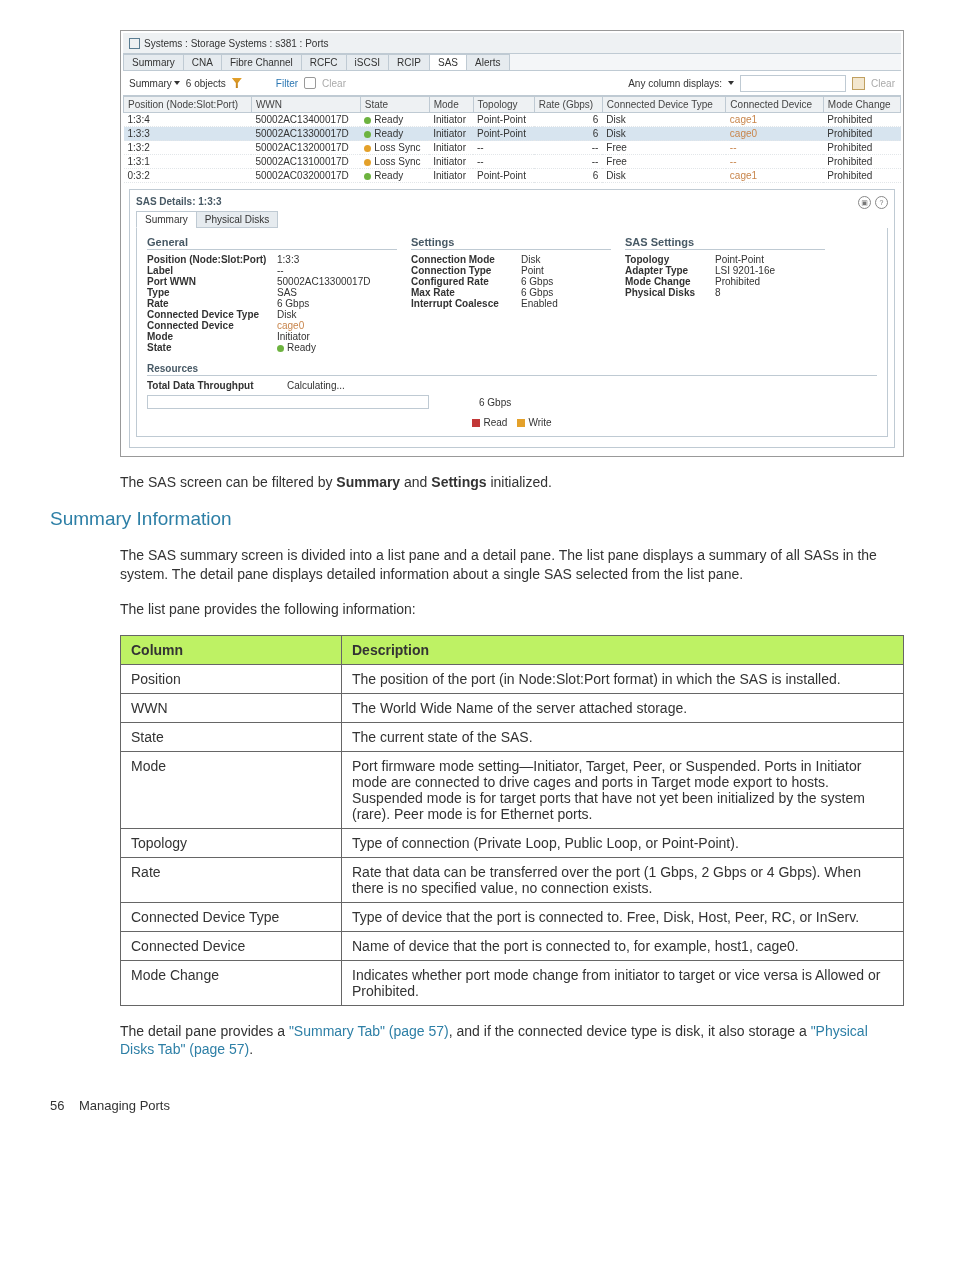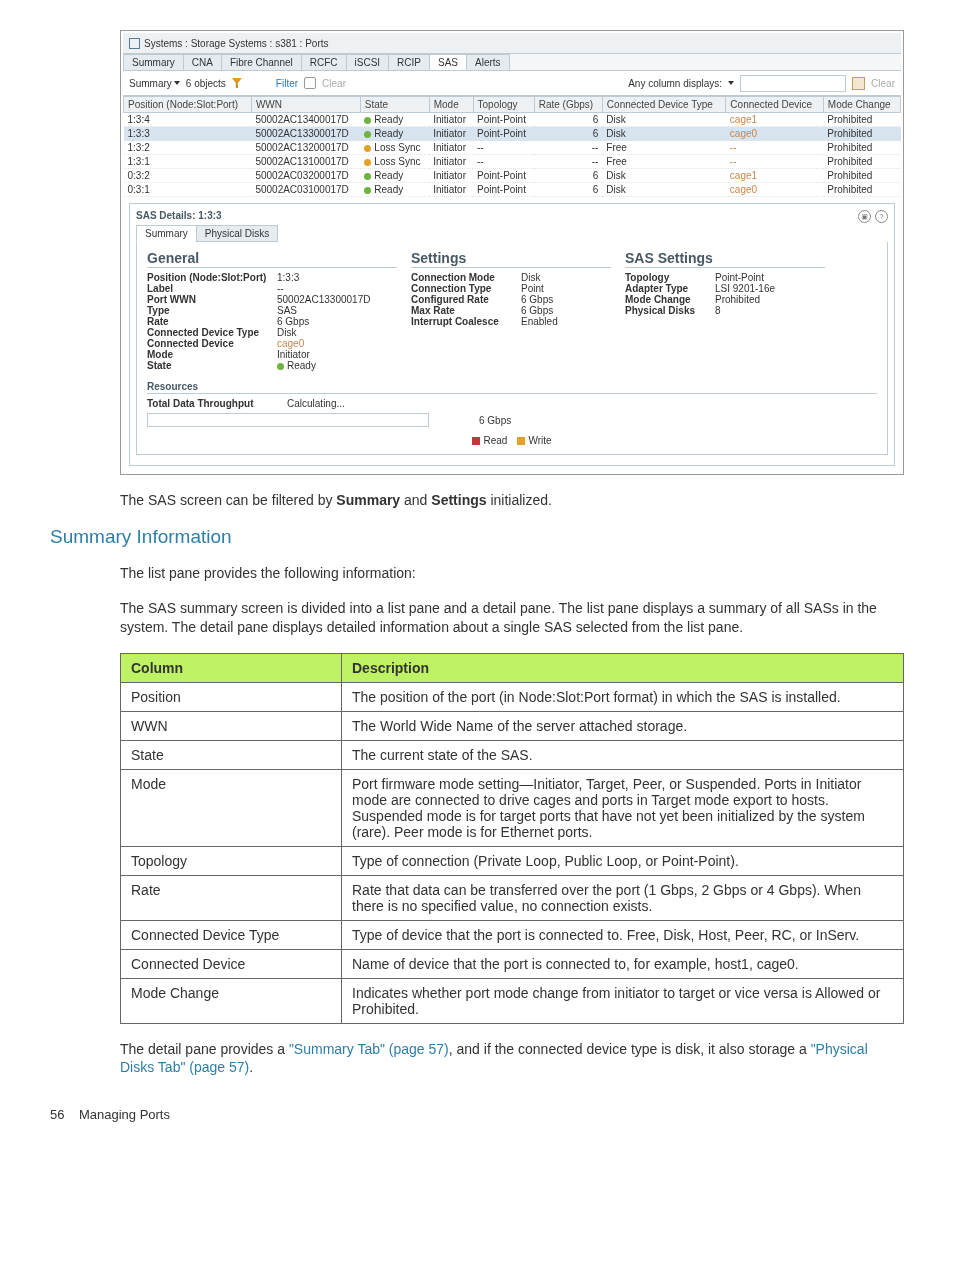--- a/index.html
+++ b/index.html
@@ -179,21 +179,21 @@
     display: flex;
     gap: 14px;
   }
   .detail-col {
     flex: 0 0 auto;
   }
   .detail-col.c1 { width: 250px; }
   .detail-col.c2 { width: 200px; }
   .detail-col.c3 { width: 200px; }
   .detail-col h4 {
-    font-size: 14px;
+    font-size: 11px;
     color: #475965;
     border-bottom: 1px solid #bfcad3;
     margin: 0 0 4px 0;
     padding-bottom: 1px;
   }
   .kv-row { display: flex; }
   .kv-row .k { font-weight: bold; width: 130px; }
   .kv-row .v { flex: 1; }
   .kv-row .k.nw { width: 110px; }
   .kv-row .k.kw3 { width: 90px; }
@@ -259,21 +259,21 @@
     font-weight: bold;
   }
   table.desc td.col1 {
     font-weight: normal;
     width: 200px;
   }
 
   a.doclink { color: #2d7fa6; text-decoration: none; }
 
   .footer {
-    margin-top: 30px;
+    margin-top: 39px;
     font-size: 13px;
     color: #333;
   }
   .chev-down {
     display:inline-block;
     width:0;height:0;
     border-left:3px solid transparent;
     border-right:3px solid transparent;
     border-top:4px solid #333;
     vertical-align: middle;
@@ -392,31 +392,20 @@
             <td>0:3:2</td>
             <td>50002AC03200017D</td>
             <td><span class="dot-green"></span>Ready</td>
             <td>Initiator</td>
             <td>Point-Point</td>
             <td style="text-align: right;">6</td>
             <td>Disk</td>
             <td><span class="link">cage1</span></td>
             <td>Prohibited</td>
           </tr>
-          <tr>
-            <td>0:3:1</td>
-            <td>50002AC03100017D</td>
-            <td><span class="dot-green"></span>Ready</td>
-            <td>Initiator</td>
-            <td>Point-Point</td>
-            <td style="text-align: right;">6</td>
-            <td>Disk</td>
-            <td><span class="link">cage0</span></td>
-            <td>Prohibited</td>
-          </tr>
         </tbody>
     </table>
 
     <div class="detail-outer">
       <div class="detail-top">
         <div class="detail-title">SAS Details: 1:3:3</div>
         <div class="detail-icons">
           <span class="circle-icon">▣</span>
           <span class="circle-icon">?</span>
         </div>
@@ -535,22 +524,22 @@
     </div>
 
   </div>
 
   <p class="doc-text">
     <span>The SAS screen can be filtered by </span><span class="strong">Summary</span><span> and </span><span class="strong">Settings</span><span> initialized.</span>
   </p>
 
   <h3 class="section">Summary Information</h3>
 
+  <p class="doc-text">The SAS summary screen is divided into a list pane and a detail pane. The list pane displays a summary of all SASs in the system. The detail pane displays detailed information about a single SAS selected from the list pane.</p>
   <p class="doc-text">The list pane provides the following information:</p>
-  <p class="doc-text">The SAS summary screen is divided into a list pane and a detail pane. The list pane displays a summary of all SASs in the system. The detail pane displays detailed information about a single SAS selected from the list pane.</p>
 
   <table class="desc">
     <thead>
       <tr>
         <th>Column</th>
         <th>Description</th>
       </tr>
     </thead>
     <tbody id="desc-body">
         <tr>

